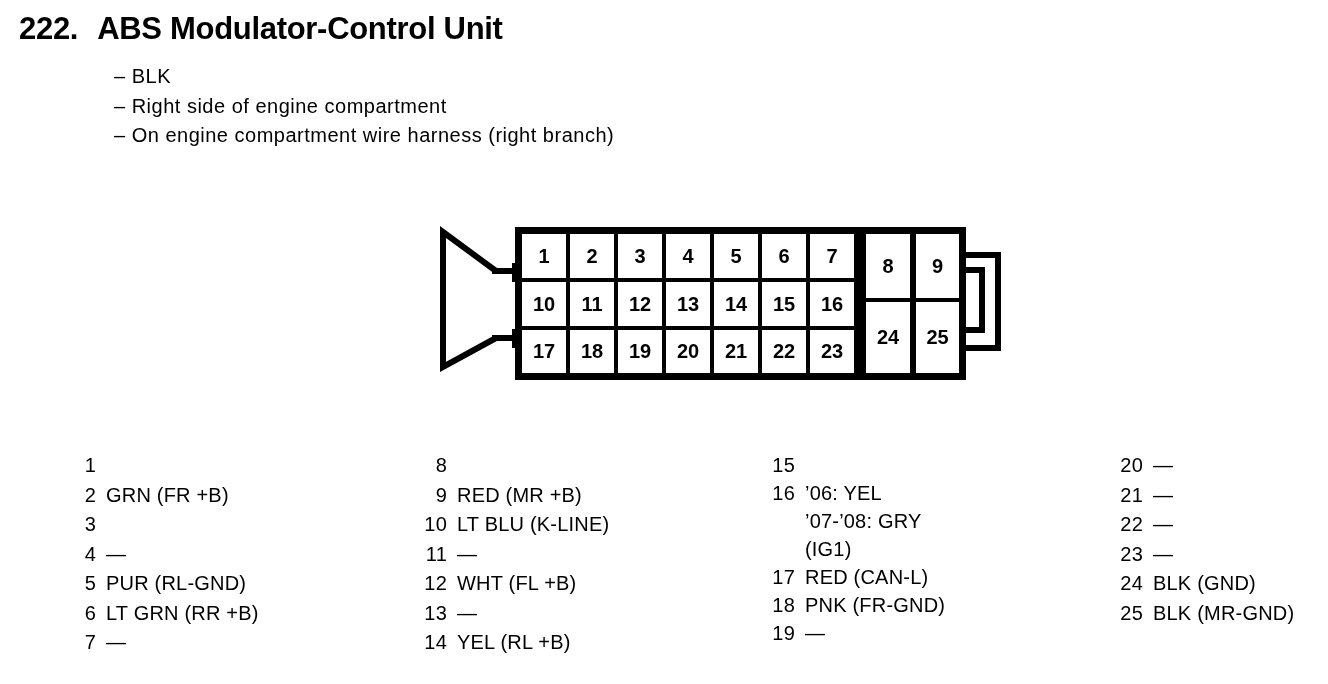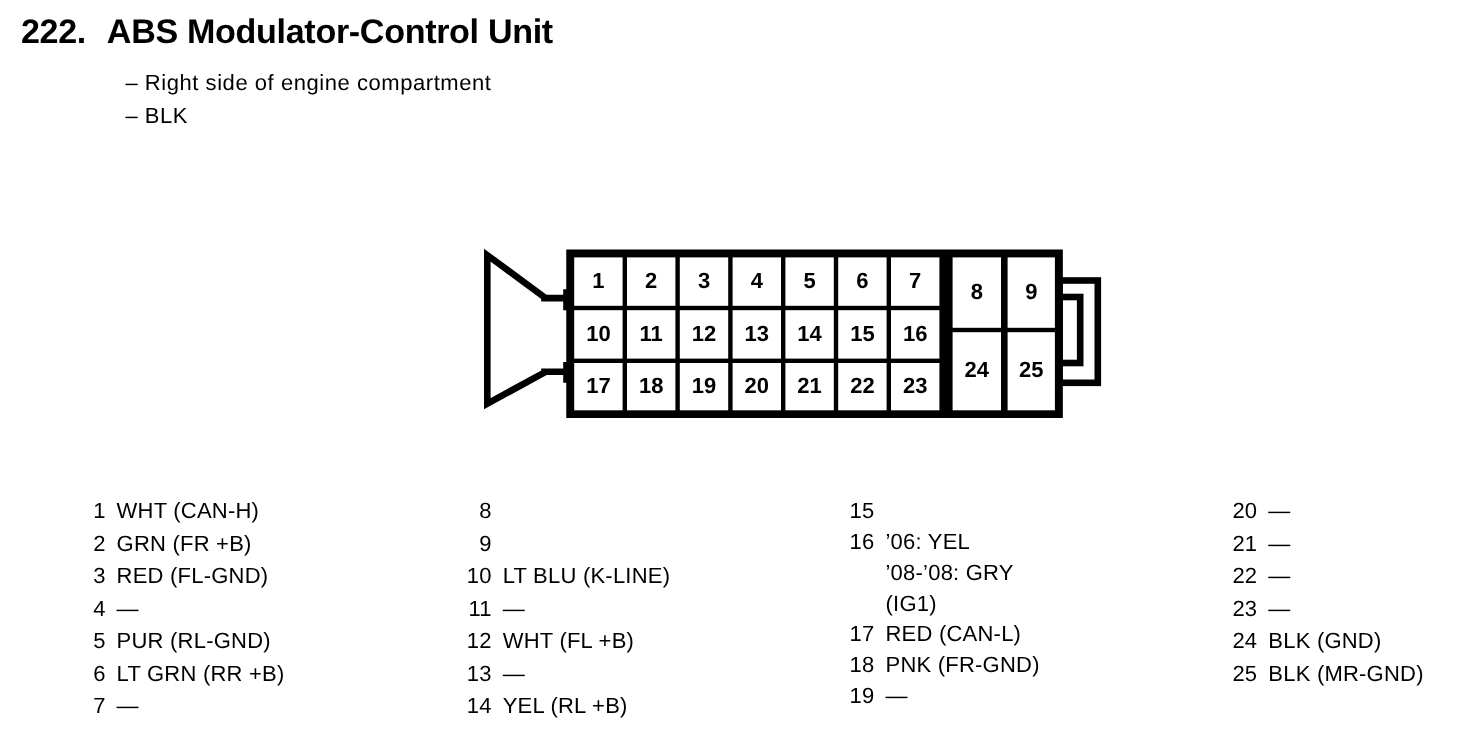--- a/index.html
+++ b/index.html
@@ -93,22 +93,23 @@
 </head>
 <body>
 
 <div class="page">
 
   <div class="title">
     <span class="title-num">222.</span><span class="title-text">ABS Modulator-Control Unit</span>
   </div>
 
   <div class="bullets">
+    <div class="bullet-line">– BLK</div>
     <div class="bullet-line">– Right side of engine compartment</div>
-    <div class="bullet-line">– BLK</div>
+    <div class="bullet-line">– On engine compartment wire harness (right branch)</div>
   </div>
 
   <svg class="conn-overlay" viewBox="0 0 1328 684">
     <path d="M 496,271 L 443,232 L 443,367 L 496,338" fill="none" stroke="#000" stroke-width="6" stroke-linejoin="miter"></path>
     <path d="M 492,271 H 515 M 515,263 V 282" fill="none" stroke="#000" stroke-width="6"></path>
     <path d="M 492,338 H 515 M 515,329 V 348" fill="none" stroke="#000" stroke-width="6"></path>
     <rect x="963" y="255" width="35" height="93" fill="none" stroke="#000" stroke-width="6"></rect>
     <rect x="963" y="270" width="19" height="60" fill="none" stroke="#000" stroke-width="6"></rect>
   </svg>
 
@@ -140,29 +141,27 @@
 
     <div class="cell" style="left:344px;top:0px;width:44px;height:64px;">8</div>
     <div class="cell" style="left:394px;top:0px;width:43px;height:64px;">9</div>
     <div class="cell" style="left:344px;top:68px;width:44px;height:71px;">24</div>
     <div class="cell" style="left:394px;top:68px;width:43px;height:71px;">25</div>
   </div>
 
   <div class="pin-col" style="left:68px;">
     <div class="pin-row">
         <span class="pin-num">1</span>
-        <span class="pin-label">WHT (CAN-H)</span>
       </div>
     <div class="pin-row">
         <span class="pin-num">2</span>
         <span class="pin-label">GRN (FR +B)</span>
       </div>
     <div class="pin-row">
         <span class="pin-num">3</span>
-        <span class="pin-label">RED (FL-GND)</span>
       </div>
     <div class="pin-row">
         <span class="pin-num">4</span>
         <span class="pin-label">—</span>
       </div>
     <div class="pin-row">
         <span class="pin-num">5</span>
         <span class="pin-label">PUR (RL-GND)</span>
       </div>
     <div class="pin-row">
@@ -174,20 +173,21 @@
         <span class="pin-label">—</span>
       </div>
   </div>
 
   <div class="pin-col" style="left:419px;">
     <div class="pin-row">
         <span class="pin-num">8</span>
       </div>
     <div class="pin-row">
         <span class="pin-num">9</span>
+        <span class="pin-label">RED (MR +B)</span>
       </div>
     <div class="pin-row">
         <span class="pin-num">10</span>
         <span class="pin-label">LT BLU (K-LINE)</span>
       </div>
     <div class="pin-row">
         <span class="pin-num">11</span>
         <span class="pin-label">—</span>
       </div>
     <div class="pin-row">
@@ -207,21 +207,21 @@
   <div class="pin-col tight" style="left:767px;">
     <div class="pin-row">
         <span class="pin-num">15</span>
       </div>
     <div class="pin-row">
         <span class="pin-num">16</span>
         <span class="pin-label">’06: YEL</span>
       </div>
     <div class="pin-row">
         <span class="pin-num"></span>
-        <span class="pin-label">’08-’08: GRY</span>
+        <span class="pin-label">’07-’08: GRY</span>
       </div>
     <div class="pin-row">
         <span class="pin-num"></span>
         <span class="pin-label">(IG1)</span>
       </div>
     <div class="pin-row">
         <span class="pin-num">17</span>
         <span class="pin-label">RED (CAN-L)</span>
       </div>
     <div class="pin-row">

